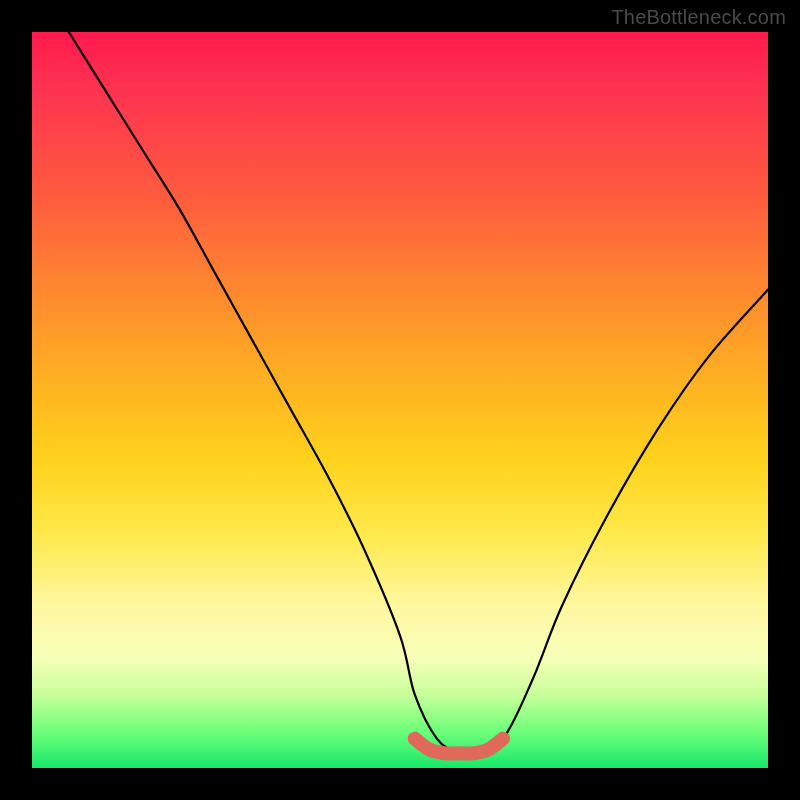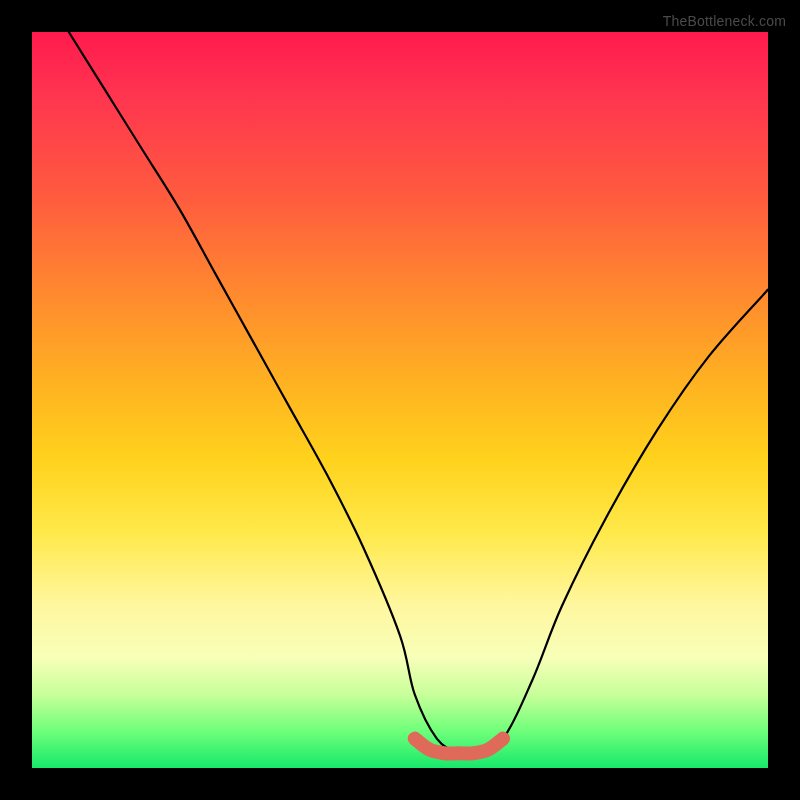--- a/index.html
+++ b/index.html
@@ -44,24 +44,24 @@
   }
   .curve-svg {
     position: absolute;
     left: 0;
     top: 0;
     width: 736px;
     height: 736px;
   }
   .watermark {
     position: absolute;
-    top: 13px;
+    top: 6px;
     right: 14px;
     color: #4a4a4a;
-    font-size: 14px;
+    font-size: 20px;
     font-weight: 500;
     letter-spacing: 0.2px;
     user-select: none;
   }
 </style>
 </head>
 <body>
 
 <div class="frame">
   <div class="watermark">TheBottleneck.com</div>

